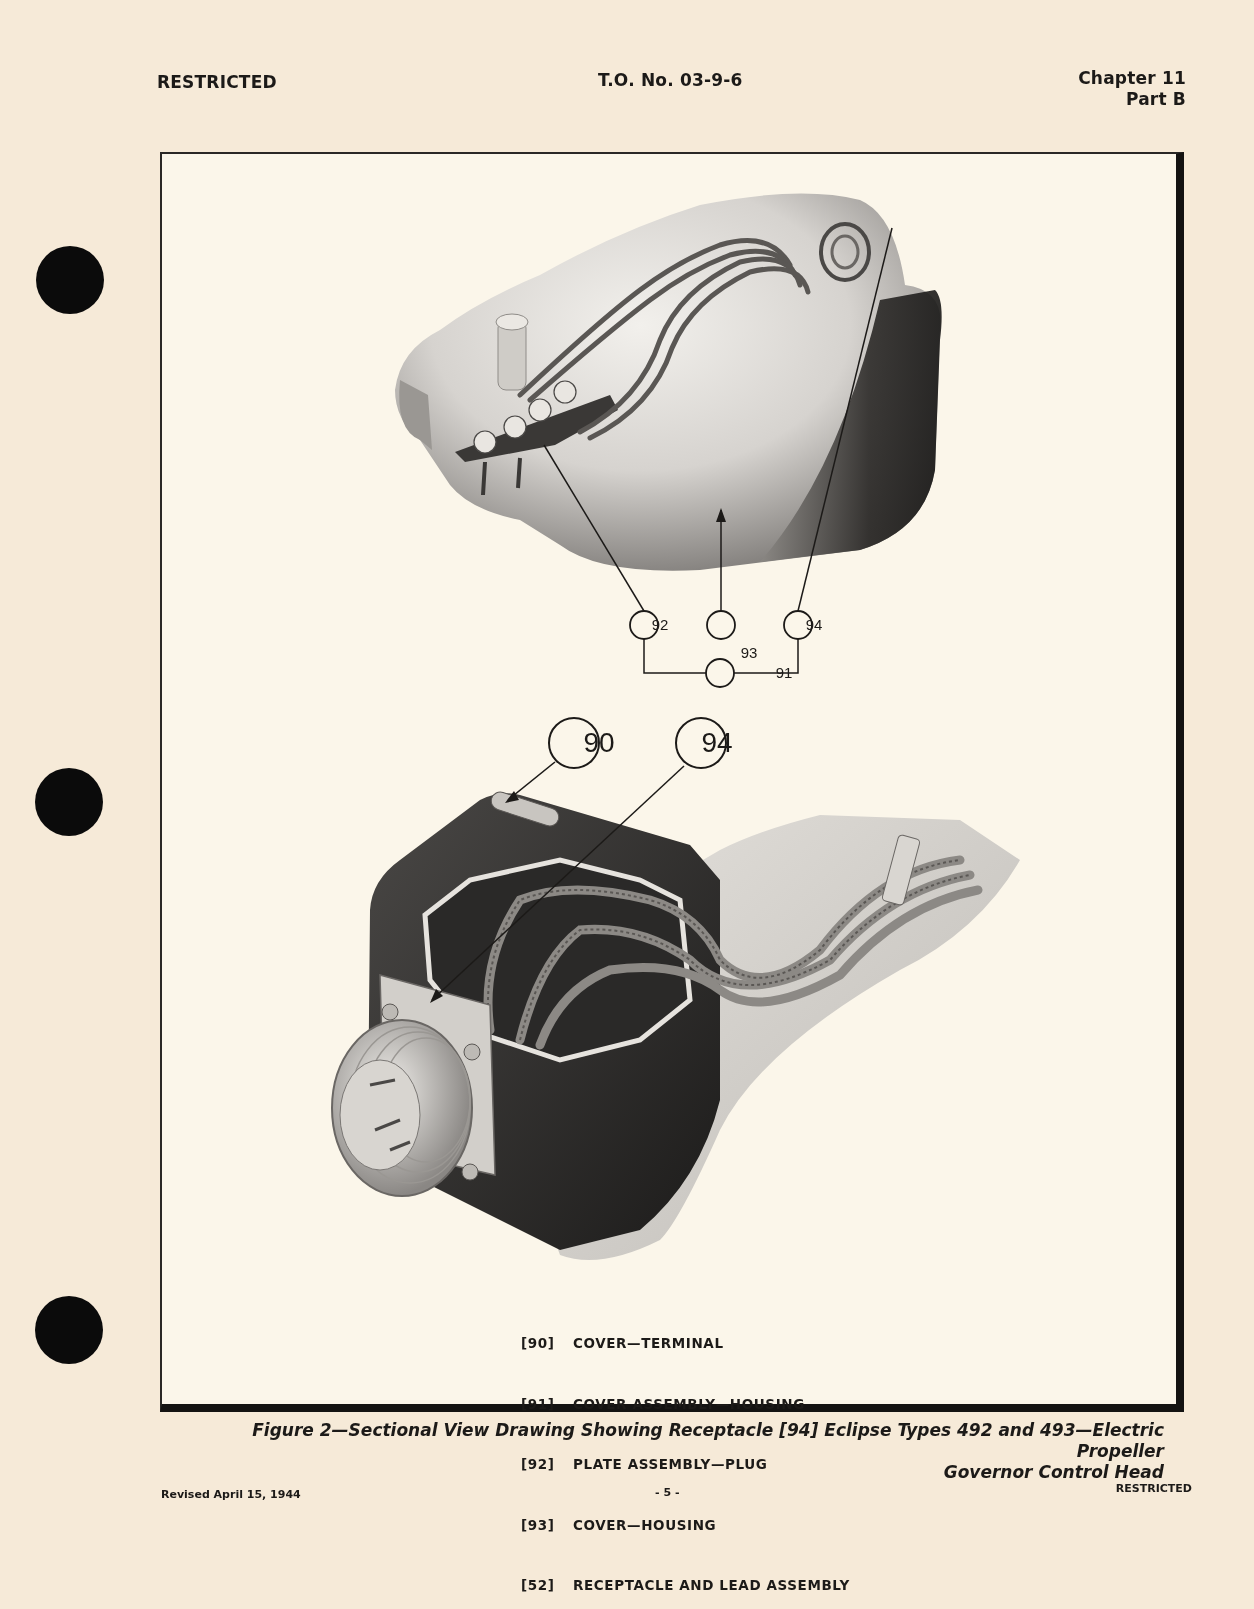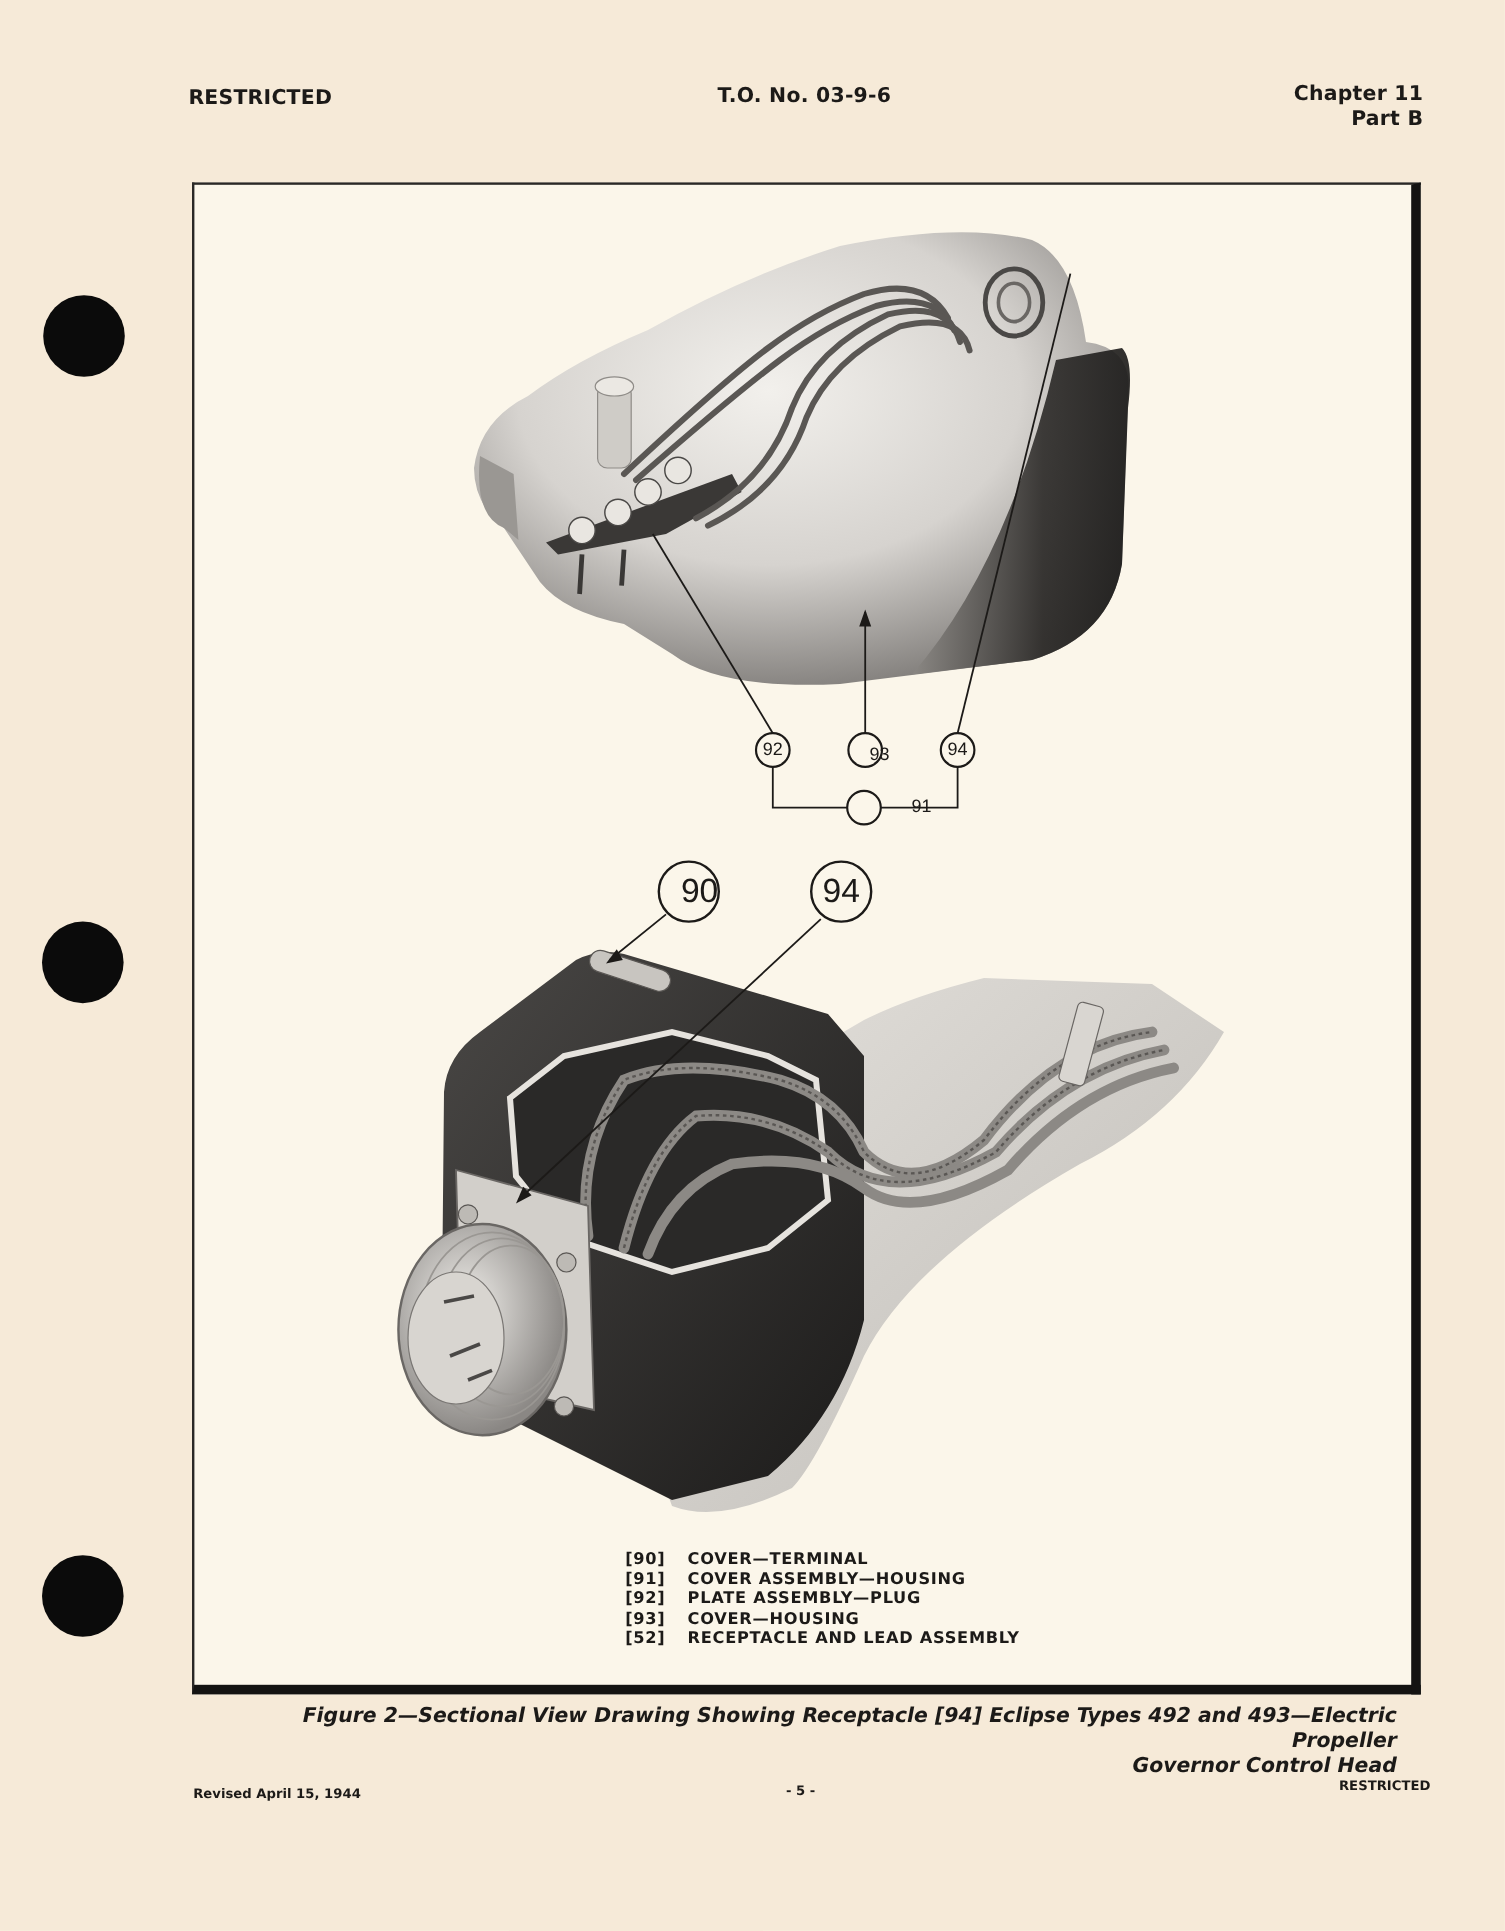--- a/index.html
+++ b/index.html
@@ -16,28 +16,28 @@
     position: absolute; left: 160px; top: 152px; width: 1014px; height: 1250px;
     border-top: 2px solid #2a2826; border-left: 2px solid #2a2826;
     border-right: 8px solid #141312; border-bottom: 8px solid #141312;
     background: #fbf6ea;
   }
   .drawing { position: absolute; left: 0; top: 0; }
   .legend {
     position: absolute; left: 521px; top: 1291px;
     font-weight: bold; font-size: 13.5px; line-height: 16.6px; letter-spacing: 0.6px;
   }
-  .legend-row { display: flex; }
+  .legend-row { display: flex; margin-top: 44px; }
   .legend-num { width: 52px; }
   .caption {
     position: absolute; left: 170px; width: 994px; top: 1420px;
     text-align: right; font-weight: bold; font-style: italic; font-size: 17px; line-height: 21px;
   }
   .footer { font-weight: bold; font-size: 11px; text-align: center; }
-  .callout-text { font-family: "Liberation Sans", sans-serif; }
+  .callout-text { font-family: "Liberation Sans", sans-serif; margin-left: 16px; }
 </style>
 </head>
 <body>
 
 <div class="hole" style="left:36px; top:246px;"></div>
 <div class="hole" style="left:35px; top:768px;"></div>
 <div class="hole" style="left:35px; top:1296px;"></div>
 
 <div class="abs hdr" style="left:157px; top:72px;">RESTRICTED</div>
 <div class="abs hdr" style="left:598px; top:70px;">T.O. No. 03-9-6</div>
@@ -167,21 +167,21 @@
   <path d="M505 803 L514 791 L519 800 Z" fill="#1c1a18"></path>
   <path d="M430 1003 L436 989 L443 996 Z" fill="#1c1a18"></path>
 
   <g fill="#fbf6ea" stroke="#1c1a18" stroke-width="2">
     <circle cx="574" cy="743" r="25"></circle>
     <circle cx="701" cy="743" r="25"></circle>
   </g>
 </svg>
 
 <div class="abs callout-text" style="left:630px; top:616px; width:28px; text-align:center; font-size:15px;">92</div>
-<div class="abs callout-text" style="left:707px; top:620px; width:52px; text-align:center; font-size:15px;">93</div>
+<div class="abs callout-text" style="left:707px; top:644px; width:52px; text-align:center; font-size:15px;">93</div>
 <div class="abs callout-text" style="left:784px; top:616px; width:28px; text-align:center; font-size:15px;">94</div>
 <div class="abs callout-text" style="left:706px; top:664px; width:28px; text-align:center; font-size:15px;padding-left:48px;">91</div>
 <div class="abs callout-text" style="left:549px; top:727px; width:68px; text-align:center; font-size:28px;">90</div>
 <div class="abs callout-text" style="left:676px; top:727px; width:50px; text-align:center; font-size:28px;">94</div>
 
 <div class="legend">
   <div class="legend-row">
     <span class="legend-num">[90]</span>
     <span>COVER—TERMINAL</span>
   </div>

